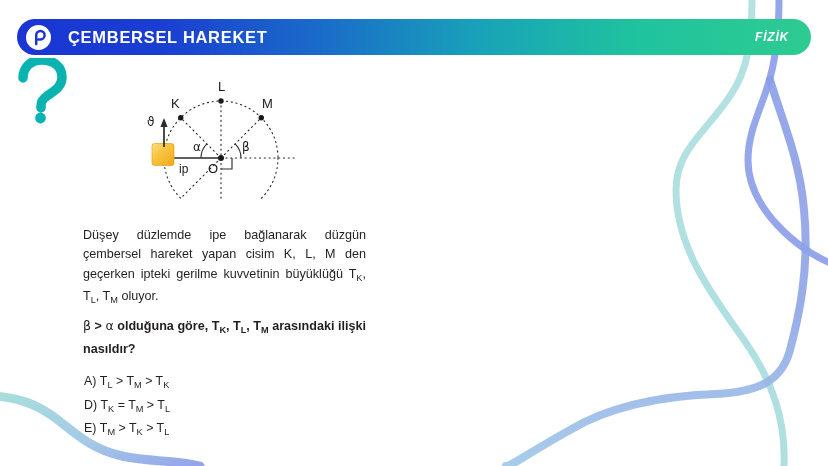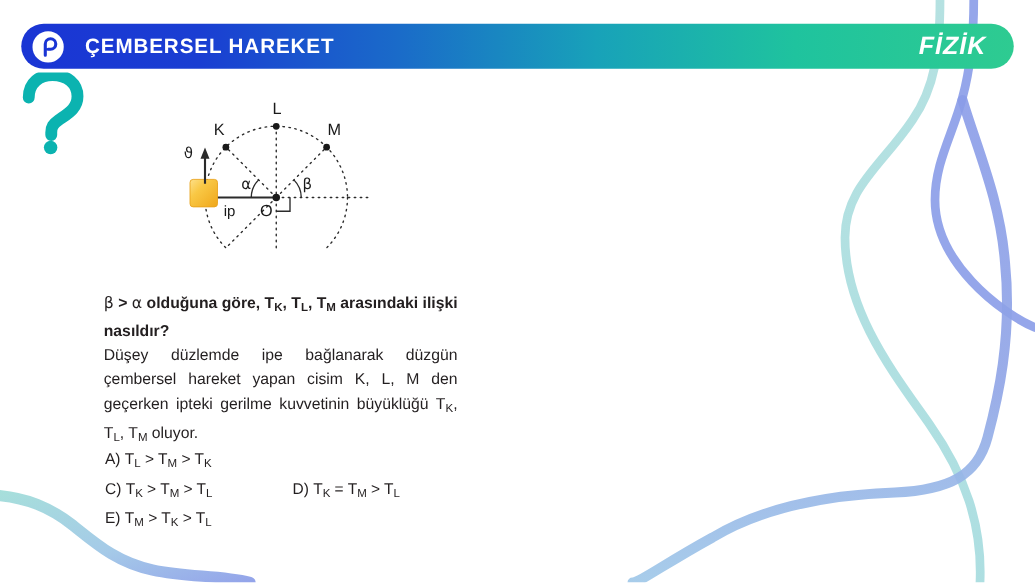--- a/index.html
+++ b/index.html
@@ -59,21 +59,21 @@
     color: #ffffff;
     font-size: 16.5px;
     font-weight: bold;
     letter-spacing: 0.7px;
     margin-left: 17px;
     white-space: nowrap;
   }
   #header-spacer { flex: 1 1 auto; }
   #header-subject {
     color: #ffffff;
-    font-size: 20px;
+    font-size: 12px;
     font-weight: bold;
     font-style: italic;
     letter-spacing: 0.8px;
     white-space: nowrap;
   }
 
   
   #question-mark {
     position: absolute;
     left: 13px;
@@ -113,21 +113,21 @@
     margin: 6px 0 0 0;
     text-align: justify;
   }
   #question-line b { font-weight: bold; }
   .greek { font-family: "DejaVu Sans", sans-serif; font-weight: normal; }
 
   
   #choices {
     position: absolute;
     left: 84px;
-    top: 360px;
+    top: 374px;
     width: 300px;
     font-size: 12.4px;
     color: #231f20;
   }
   .choice-row {
     display: flex;
     margin-bottom: 8px;
   }
   .choice-cell { width: 150px; white-space: nowrap; }
   .choice-row.centered { margin-top: 2px; }
@@ -229,34 +229,33 @@
     <text x="41" y="36" font-family="Liberation Sans, sans-serif" font-size="13" fill="#1a1a1a">K</text>
     <text x="132" y="36" font-family="Liberation Sans, sans-serif" font-size="13" fill="#1a1a1a">M</text>
     <text x="78" y="101" font-family="Liberation Sans, sans-serif" font-size="13" fill="#1a1a1a">O</text>
     <text x="49" y="101" font-family="Liberation Sans, sans-serif" font-size="12" fill="#1a1a1a">ip</text>
     <text x="63" y="79" font-family="DejaVu Sans, sans-serif" font-size="12" fill="#1a1a1a">α</text>
     <text x="112" y="79" font-family="DejaVu Sans, sans-serif" font-size="12" fill="#1a1a1a">β</text>
     <text x="17" y="54" font-family="DejaVu Sans, sans-serif" font-size="12" fill="#1a1a1a">ϑ</text>
   </svg>
 
   <div id="content-block">
+    <p id="prompt-paragraph"><span>Düşey düzlemde ipe bağlanarak düzgün çembersel hareket yapan cisim K, L, M den geçerken ipteki gerilme kuvvetinin büyüklüğü </span><span>T</span><span class="sub">K</span><span>, </span><span>T</span><span class="sub">L</span><span>, </span><span>T</span><span class="sub">M</span><span> oluyor.</span></p>
+
     <p id="question-line"><span class="greek">β</span><b><span> &gt; </span></b><span class="greek">α</span><b><span> olduğuna göre, </span><span>T</span><span class="sub">K</span><span>, </span><span>T</span><span class="sub">L</span><span>, </span><span>T</span><span class="sub">M</span><span> arasındaki ilişki nasıldır?</span></b></p>
-
-    <p id="prompt-paragraph"><span>Düşey düzlemde ipe bağlanarak düzgün çembersel hareket yapan cisim K, L, M den geçerken ipteki gerilme kuvvetinin büyüklüğü </span><span>T</span><span class="sub">K</span><span>, </span><span>T</span><span class="sub">L</span><span>, </span><span>T</span><span class="sub">M</span><span> oluyor.</span></p>
   </div>
 
   <div id="choices">
 
     <div class="choice-row">
       <div class="choice-cell"><span>A)</span>&nbsp;<span>T</span><span class="sub">L</span><span> &gt; </span><span>T</span><span class="sub">M</span><span> &gt; </span><span>T</span><span class="sub">K</span></div>
 
     </div>
 
     <div class="choice-row">
-      <div class="choice-cell"><span>C)</span>&nbsp;<span>T</span><span class="sub">K</span><span> &gt; </span><span>T</span><span class="sub">M</span><span> &gt; </span><span>T</span><span class="sub">L</span></div>
 
       <div class="choice-cell"><span>D)</span>&nbsp;<span>T</span><span class="sub">K</span><span> = </span><span>T</span><span class="sub">M</span><span> &gt; </span><span>T</span><span class="sub">L</span></div>
     </div>
 
     <div class="choice-row centered">
       <div class="choice-cell"><span>E)</span>&nbsp;<span>T</span><span class="sub">M</span><span> &gt; </span><span>T</span><span class="sub">K</span><span> &gt; </span><span>T</span><span class="sub">L</span></div>
     </div>
 
   </div>
 

